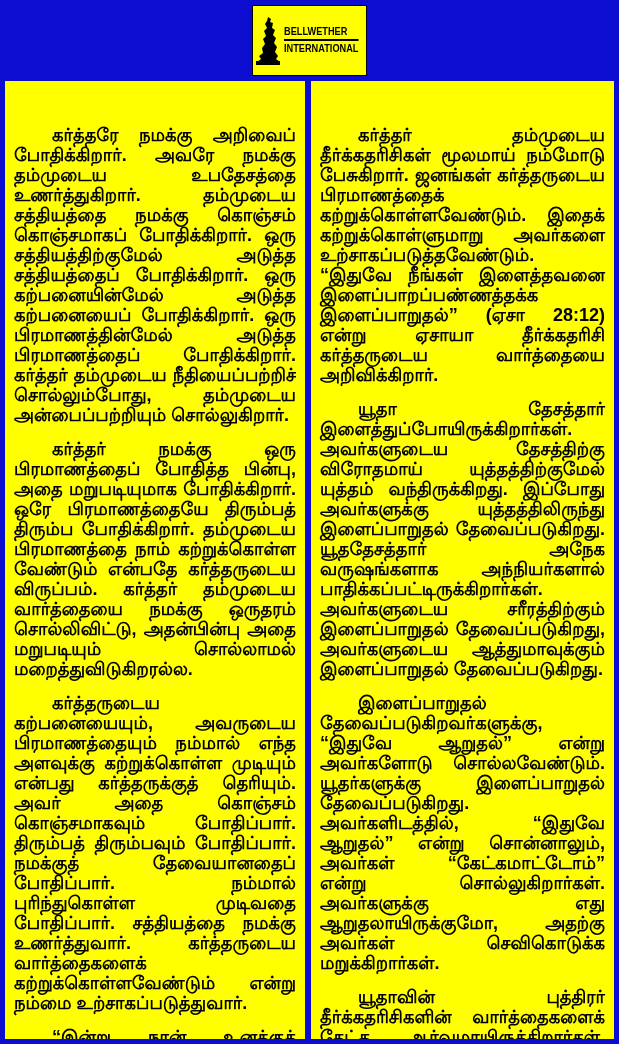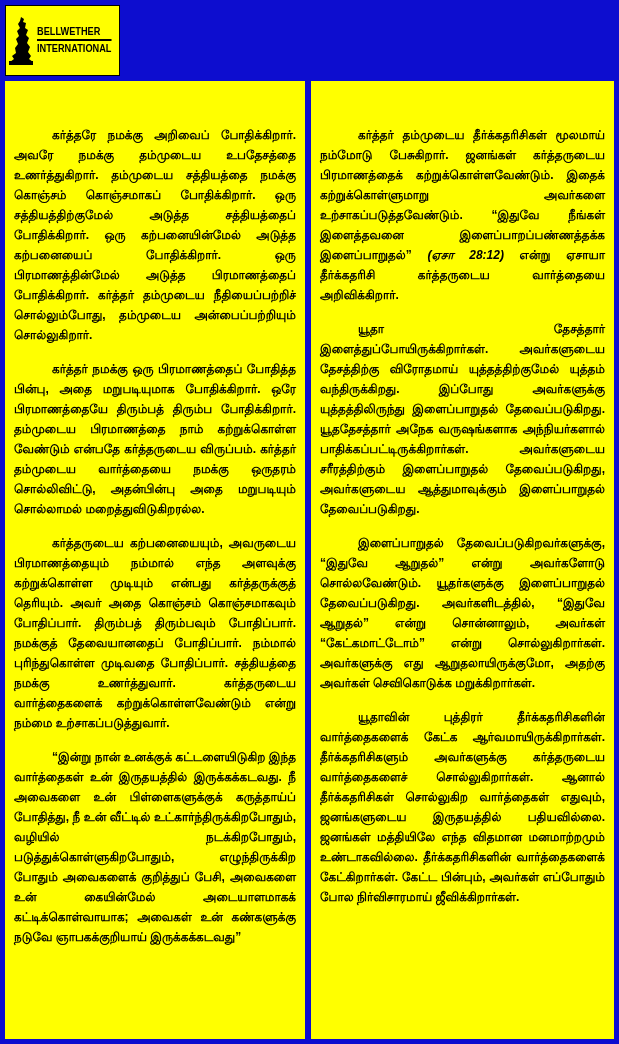--- a/index.html
+++ b/index.html
@@ -9,21 +9,21 @@
     background: #ffffff;
   }
   .page {
     box-sizing: border-box;
     width: 619px; height: 1044px;
     background: #0d0dcf;
     padding: 5px;
     display: flex; flex-direction: column; gap: 5px;
   }
   
-  .header { display: flex; gap: 5px; height: 71px; flex: 0 0 71px; }
+  .header { display: flex; gap: 5px; height: 71px; flex: 0 0 71px; justify-content: center; }
   .logo-box {
     box-sizing: border-box; width: 115px;
     background: #ffff00; border: 1px solid #000;
     display: flex; align-items: center; justify-content: center;
     gap: 4px; padding: 3px;
   }
   .statue { flex: 0 0 auto; }
   .logo-text { display: flex; flex-direction: column; }
   .logo-line {
     font-weight: bold; font-size: 10px; line-height: 12px;
@@ -49,25 +49,25 @@
   .column {
     box-sizing: border-box; background: #ffff00;
     padding: 44px 9px 8px 9px; overflow: hidden;
   }
   .column.left  { width: 300px; flex: 0 0 300px; }
   .column.right { flex: 1; }
   p.para {
     margin: 0 0 14px 0;
     text-indent: 38px;
     text-align: justify;
-    font-size: 12px; line-height: 20px;
+    font-size: 18px; line-height: 20px;
     font-weight: bold; color: #000;
   }
   p.para:last-child { margin-bottom: 0; }
-  .ital { font-style: italic; }
+  .ital { }
 </style>
 </head>
 <body>
 
 <div class="page">
 
   <div class="header">
 
     <div class="logo-box">
       <svg class="statue" width="26" height="50" viewBox="0 0 26 50" aria-hidden="true">

